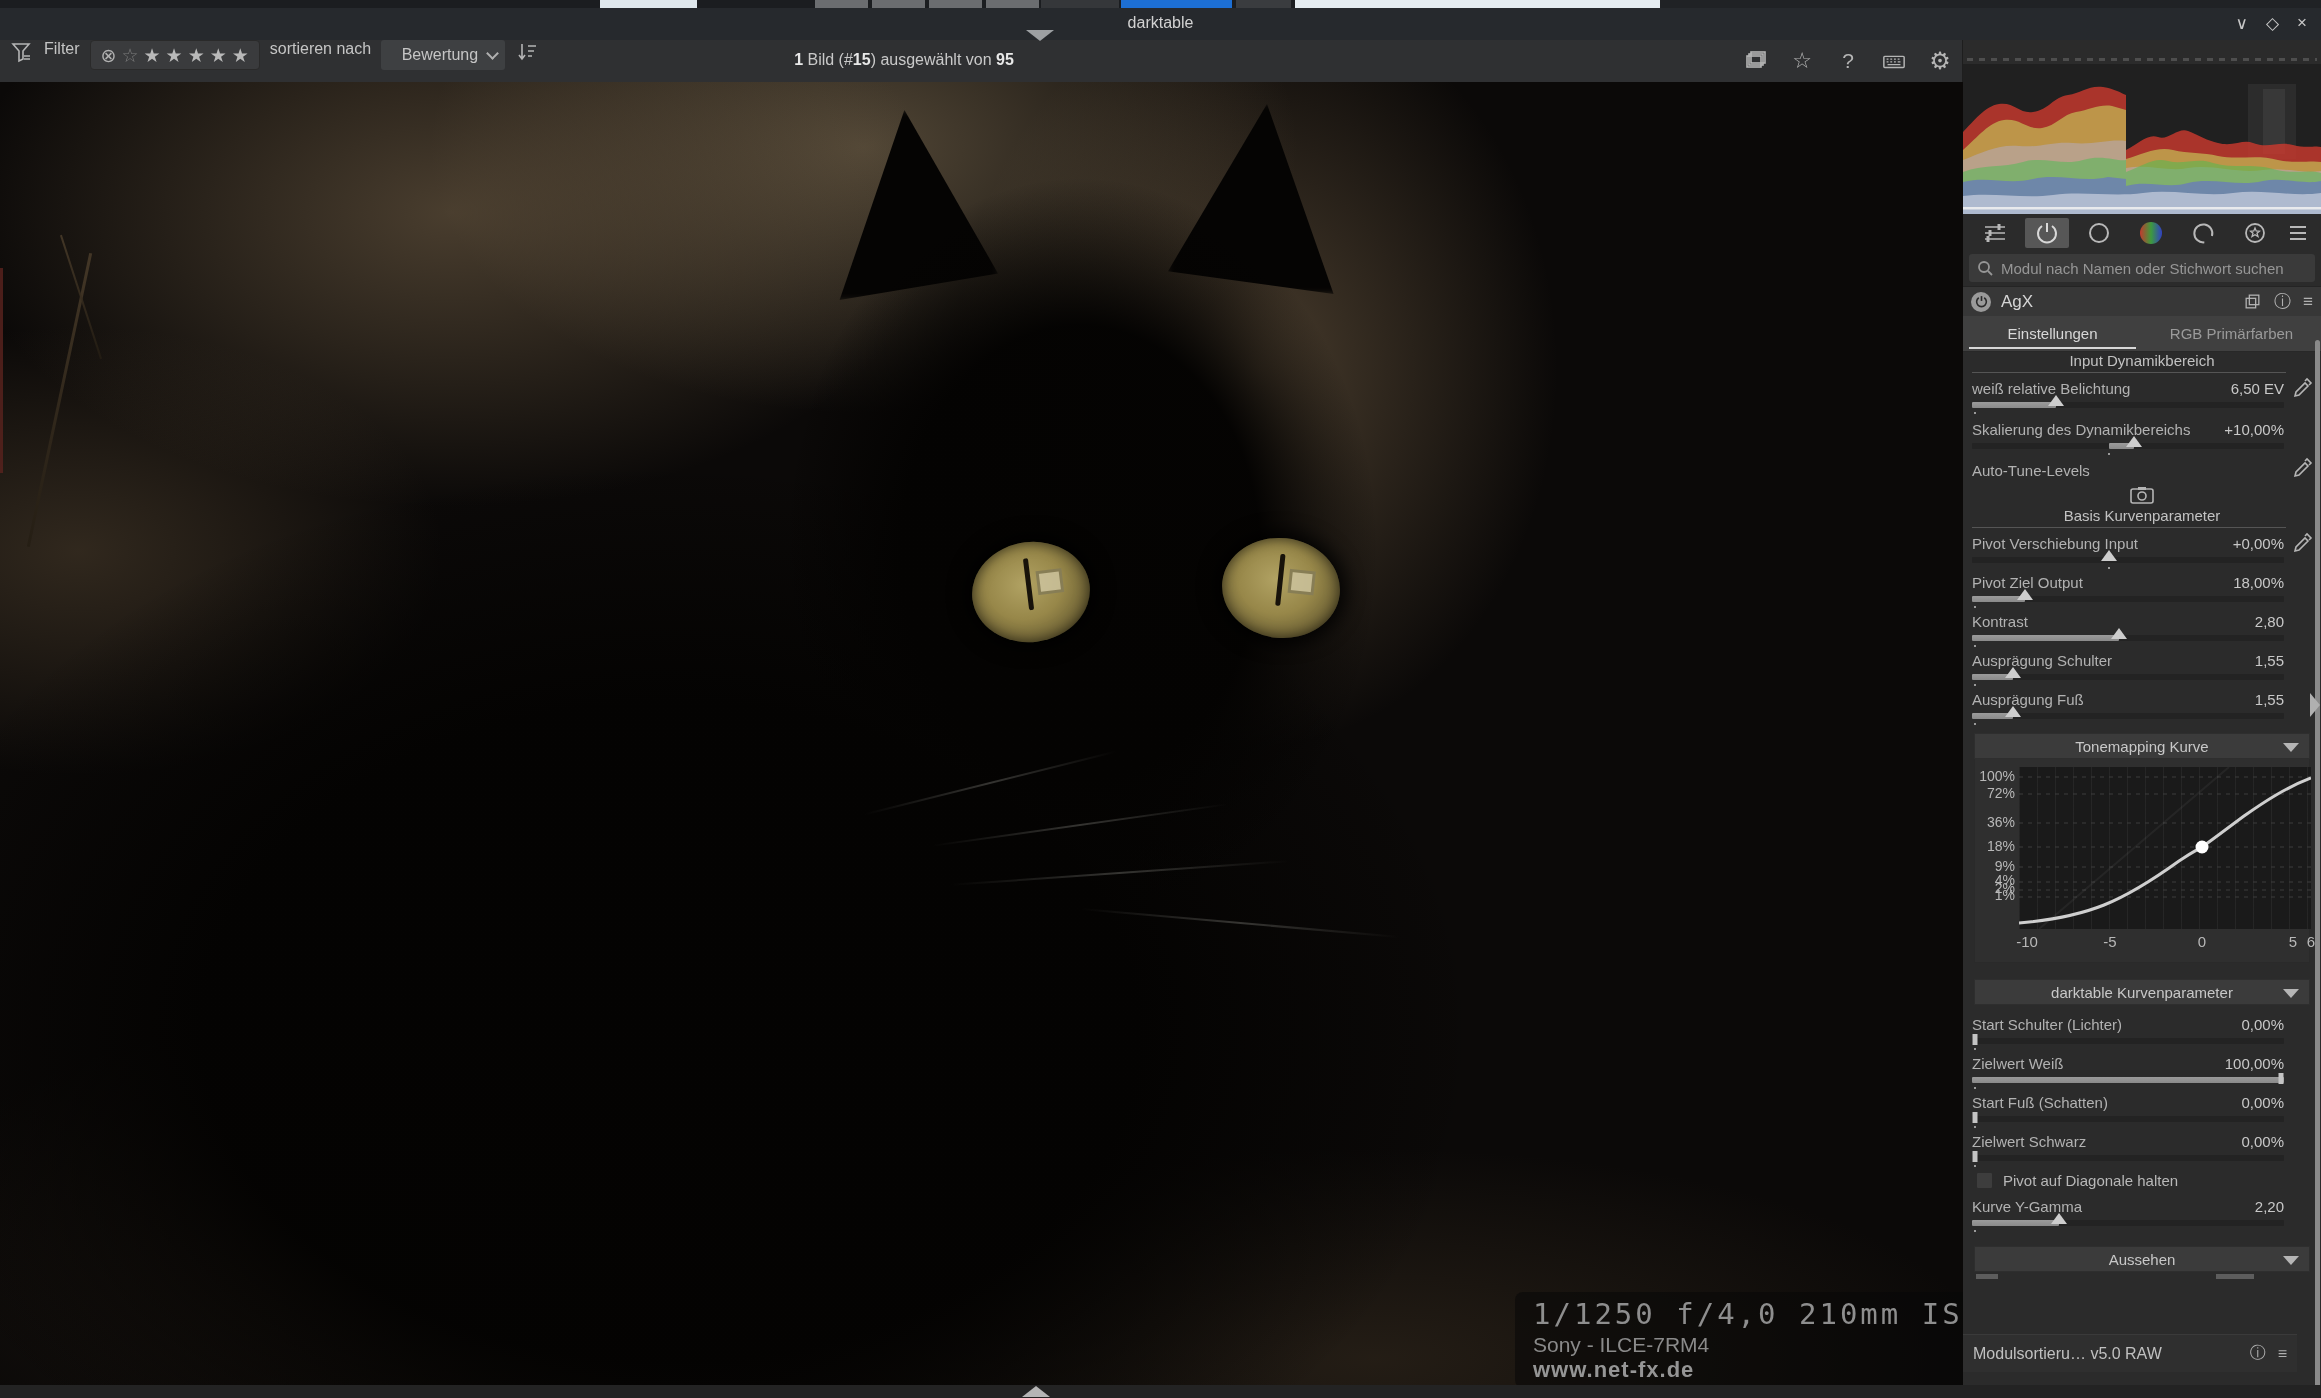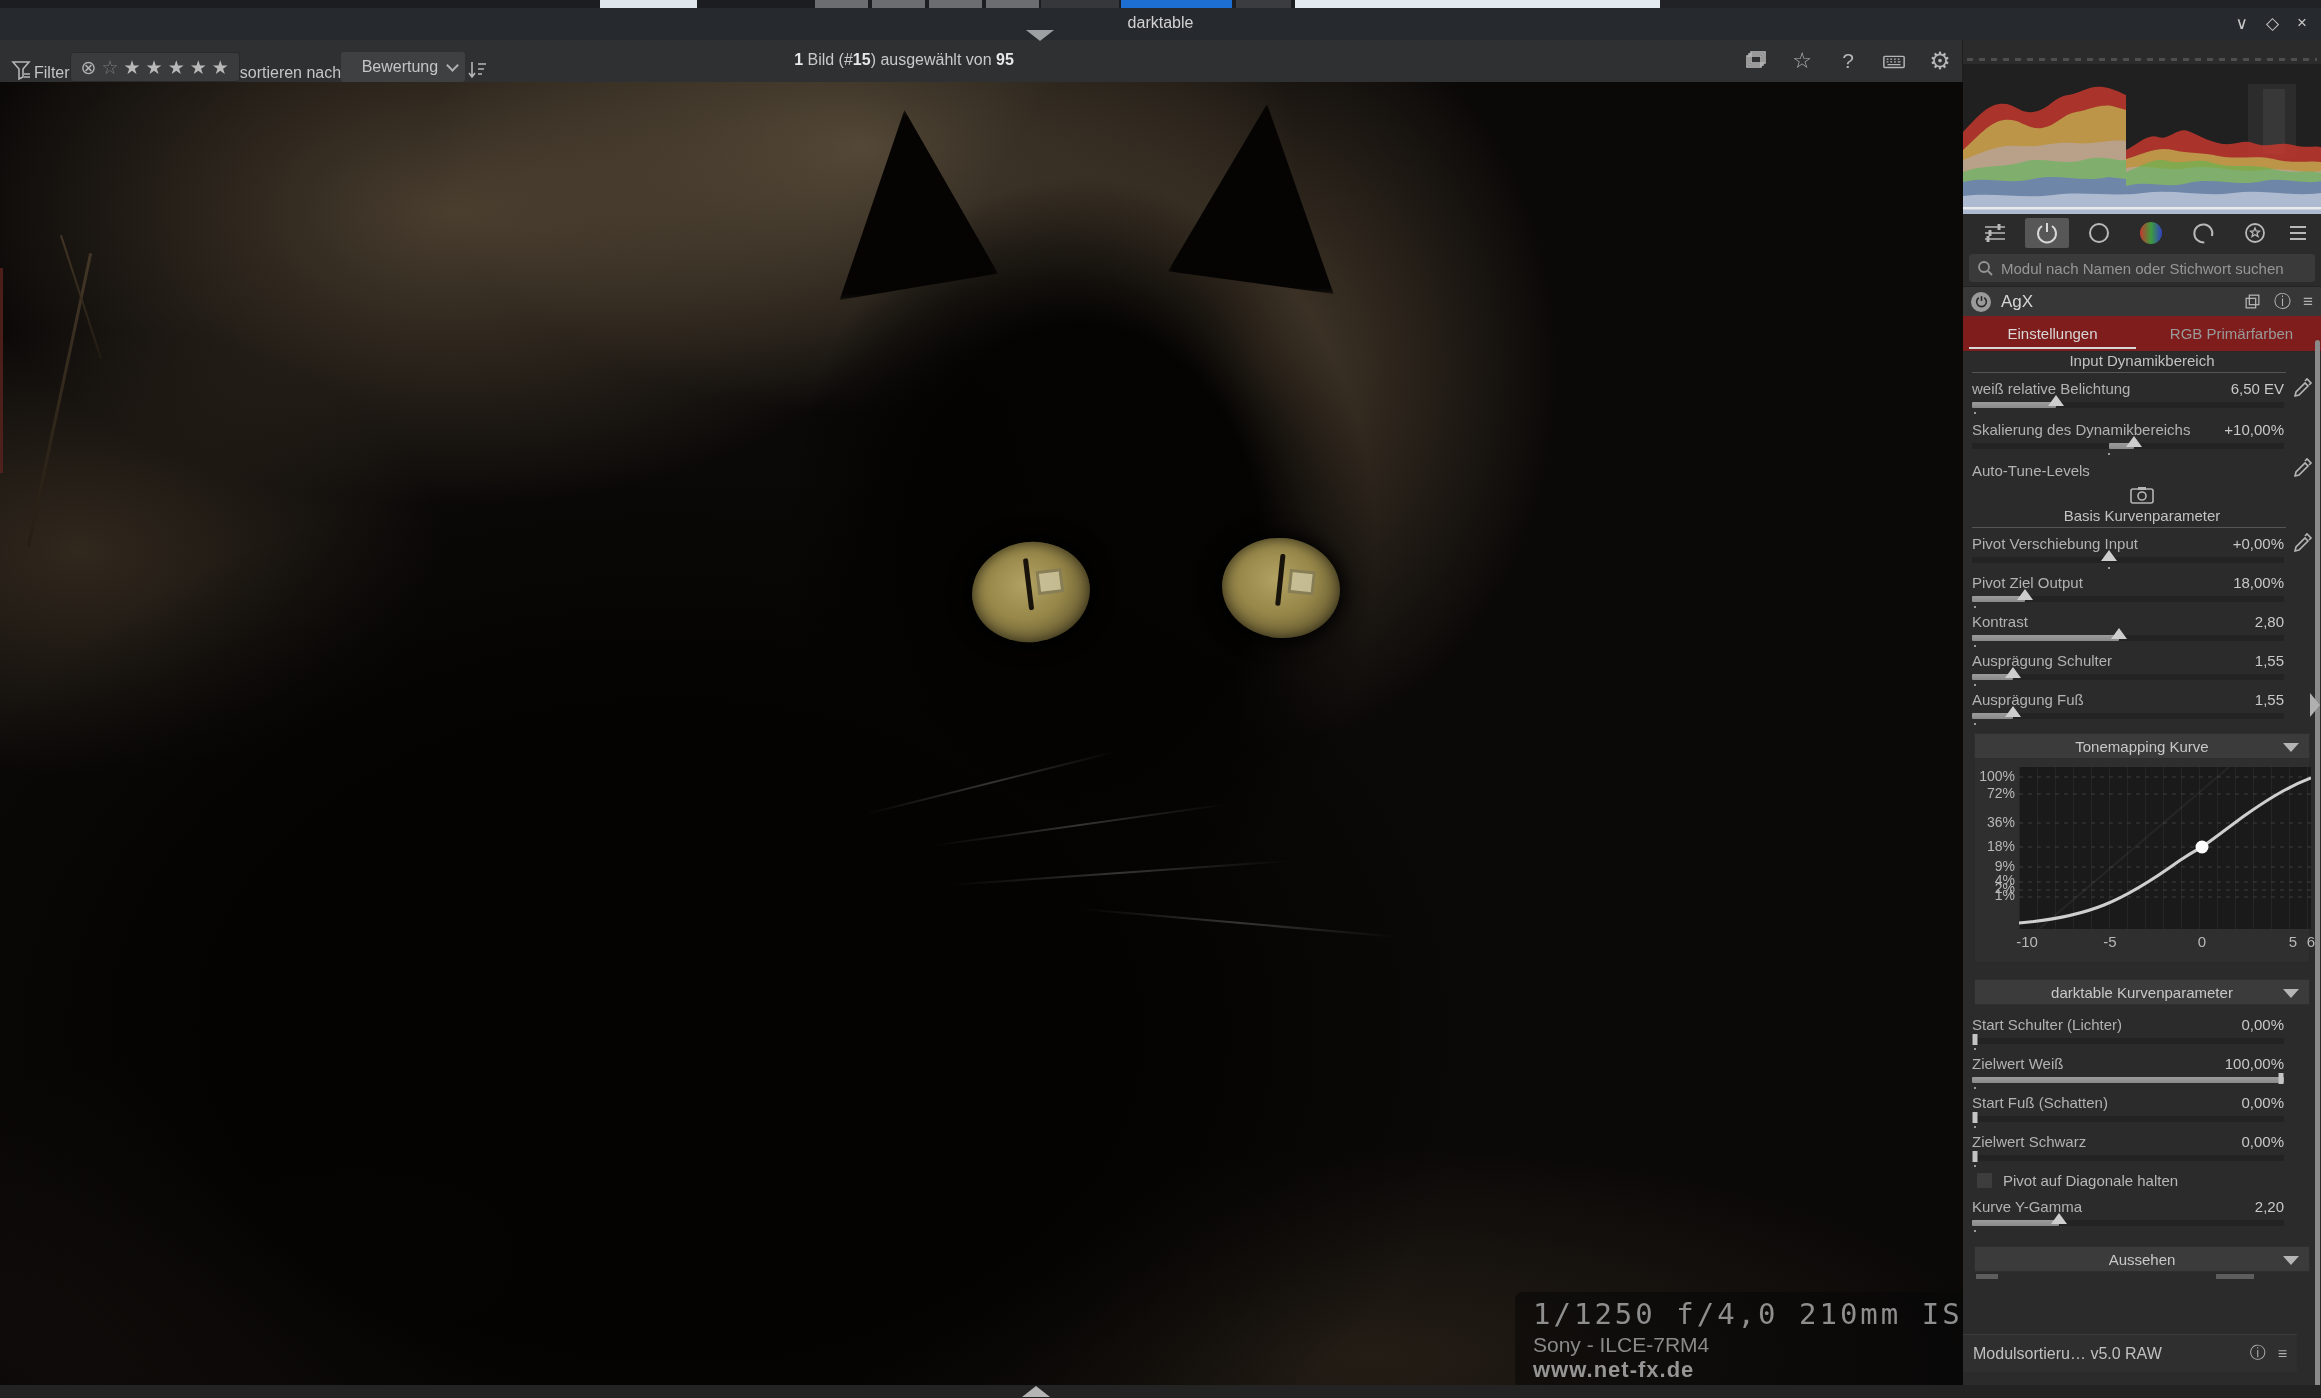--- a/index.html
+++ b/index.html
@@ -13,21 +13,21 @@
   
   #title-bar { position:absolute; left:0; top:8px; width:2321px; height:32px; background:#26292d; }
   #title-text { position:absolute; left:0; right:0; top:6px; text-align:center; color:#d2d2d2; font-size:16px; }
   #win-controls { position:absolute; right:14px; top:5px; display:flex; gap:18px; color:#c8c8c8; font-size:17px; }
   #win-controls span { cursor:default; }
   #top-collapse { position:absolute; left:1026px; top:30px; width:0; height:0;
     border-left:14px solid transparent; border-right:14px solid transparent; border-top:11px solid #9da0a3; z-index:5; }
 
   
   #toolbar { position:absolute; left:0; top:40px; width:1963px; height:42px; background:#2f3032; border-right:1px solid #1e1e1e; }
-  .tb-left { position:absolute; left:10px; top:0; height:42px; display:flex; align-items:flex-end; }
+  .tb-left { position:absolute; left:10px; top:0; height:42px; display:flex; align-items:flex-start; gap:10px; }
   .tb-text { color:#c5c5c5; font-size:16px; }
   #star-box { display:flex; align-items:center; gap:5px; background:#3a3b3d; border:1px solid #2a2a2a;
     border-radius:4px; padding:2px 10px; height:30px; }
   .star-dim { color:#7d7d7d; font-size:19px; }
   .star-on { color:#b9b9b9; font-size:19px; }
   .deselect { color:#b0b0b0; font-size:19px; }
   #sort-dd { display:flex; align-items:center; justify-content:flex-end; gap:10px; background:#3e4042;
     border-radius:3px; width:124px; height:30px; padding:0 8px; color:#c5c5c5; font-size:16px; }
   .chev { width:9px; height:9px; border-right:2px solid #b0b0b0; border-bottom:2px solid #b0b0b0;
     transform:rotate(45deg); margin-top:-4px; }
@@ -96,21 +96,21 @@
 
   #search-row { padding:2px 6px 4px 6px; }
   #search-box { height:28px; background:#3a3a3a; border-radius:3px; display:flex; align-items:center; padding:0 8px; gap:7px; }
   #search-box span.ph { color:#969696; font-size:15px; white-space:nowrap; overflow:hidden; }
 
   #module-header { height:30px; background:#373737; border-top:1px solid #242424; display:flex; align-items:center; padding:0 8px; gap:10px; }
   #module-title { color:#d5d5d5; font-size:17px; flex:1; }
   .mh-icons { display:flex; gap:12px; align-items:center; color:#b0b0b0; font-size:17px; }
   .power-badge { width:20px; height:20px; border-radius:50%; background:#9a9a9a; display:flex; align-items:center; justify-content:center; }
 
-  #tabs { height:36px; display:flex; background:#7f1d1d; border-bottom:1px solid #282828;text-align:right; }
+  #tabs { height:36px; display:flex; background:#404040; border-bottom:1px solid #282828;text-align:right; }
   .tab { flex:1; display:flex; align-items:center; justify-content:center; font-size:15px; color:#9a9a9a; position:relative; }
   .tab.active { color:#d8d8d8; }
   .tab.active::after { content:""; position:absolute; left:6px; right:6px; bottom:2px; height:2px; background:#d8d8d8; }
 
   #module-body { padding:0 9px; position:relative; }
   .sec-title { margin-top:0; text-align:center; color:#c2c2c2; font-size:15px; }
   .sec-rule { border:none; border-top:1px solid #555; margin:3px 26px 2px 0; }
 
   .srow { position:relative; height:41px; padding-right:28px; }
   .srow-compact { height:39px; }

